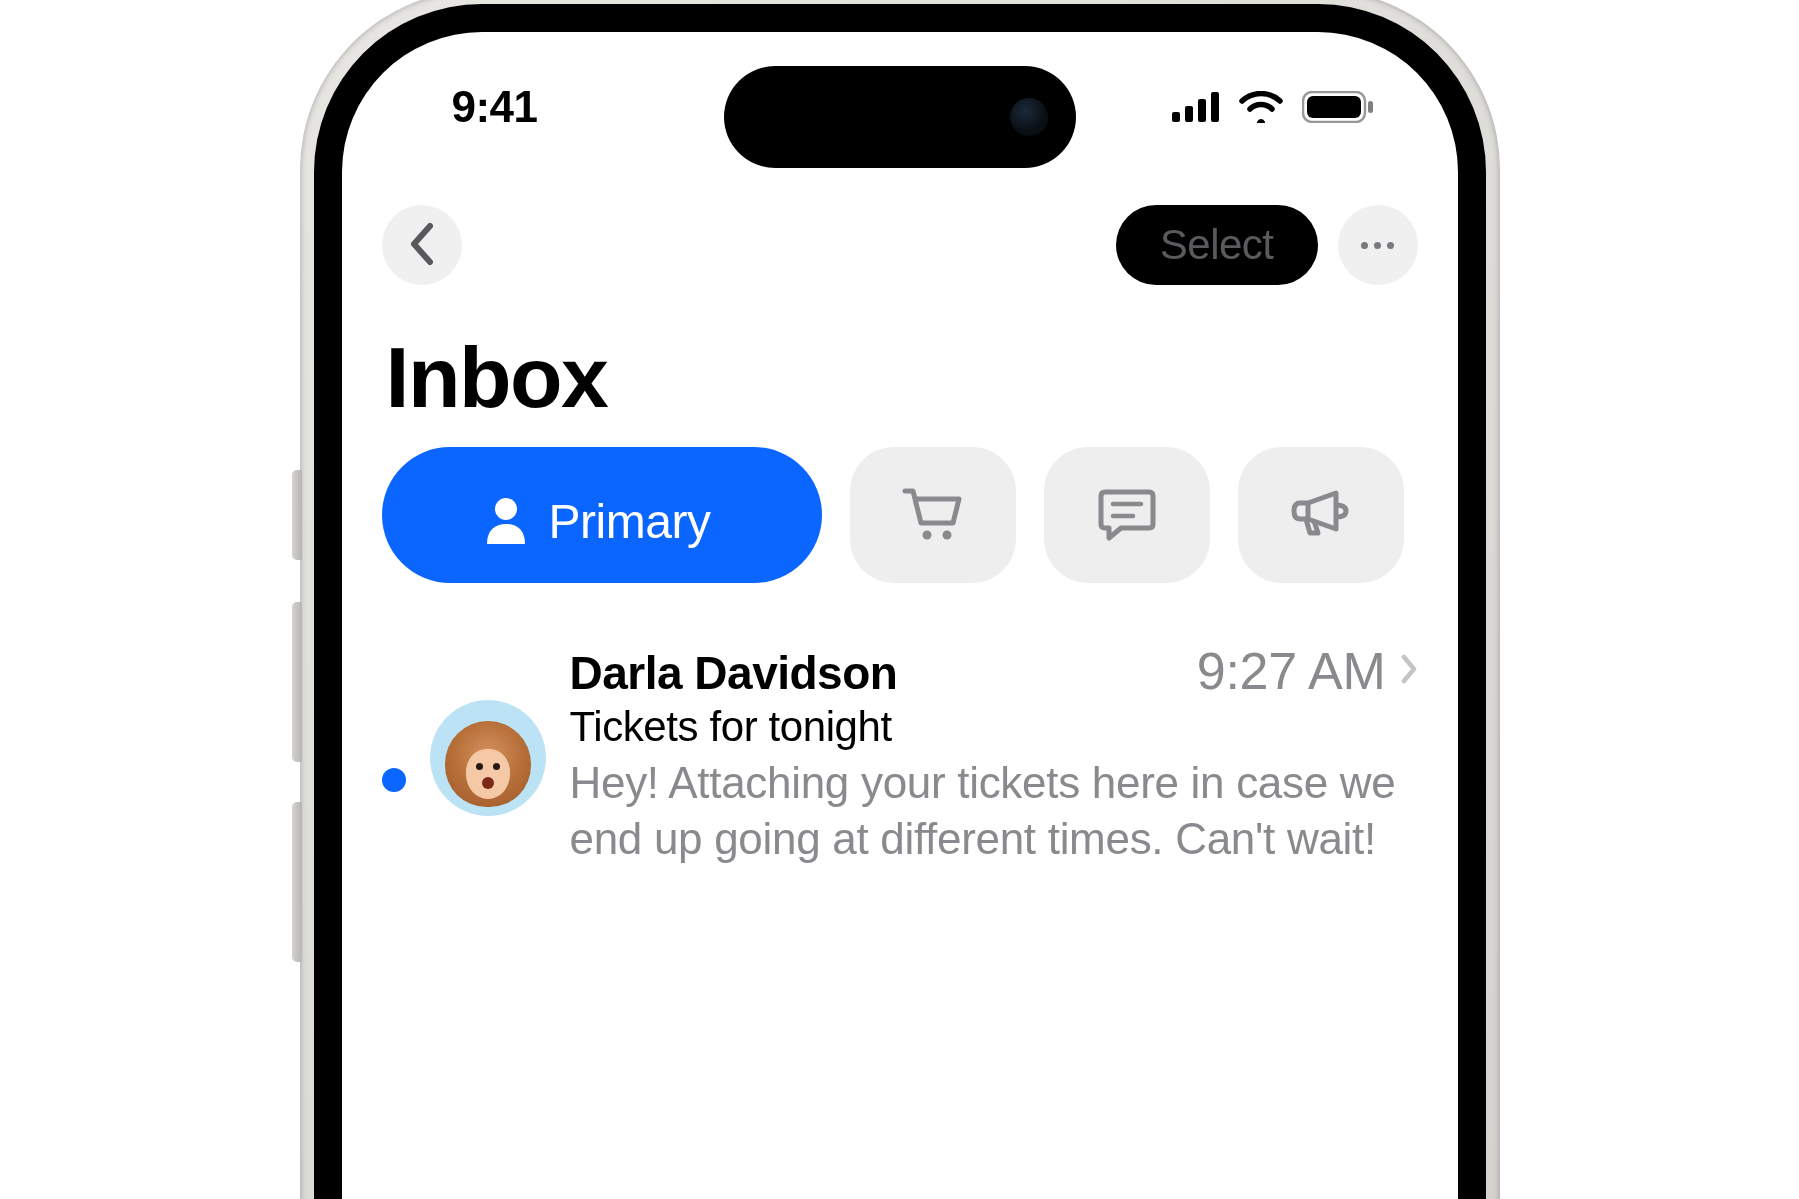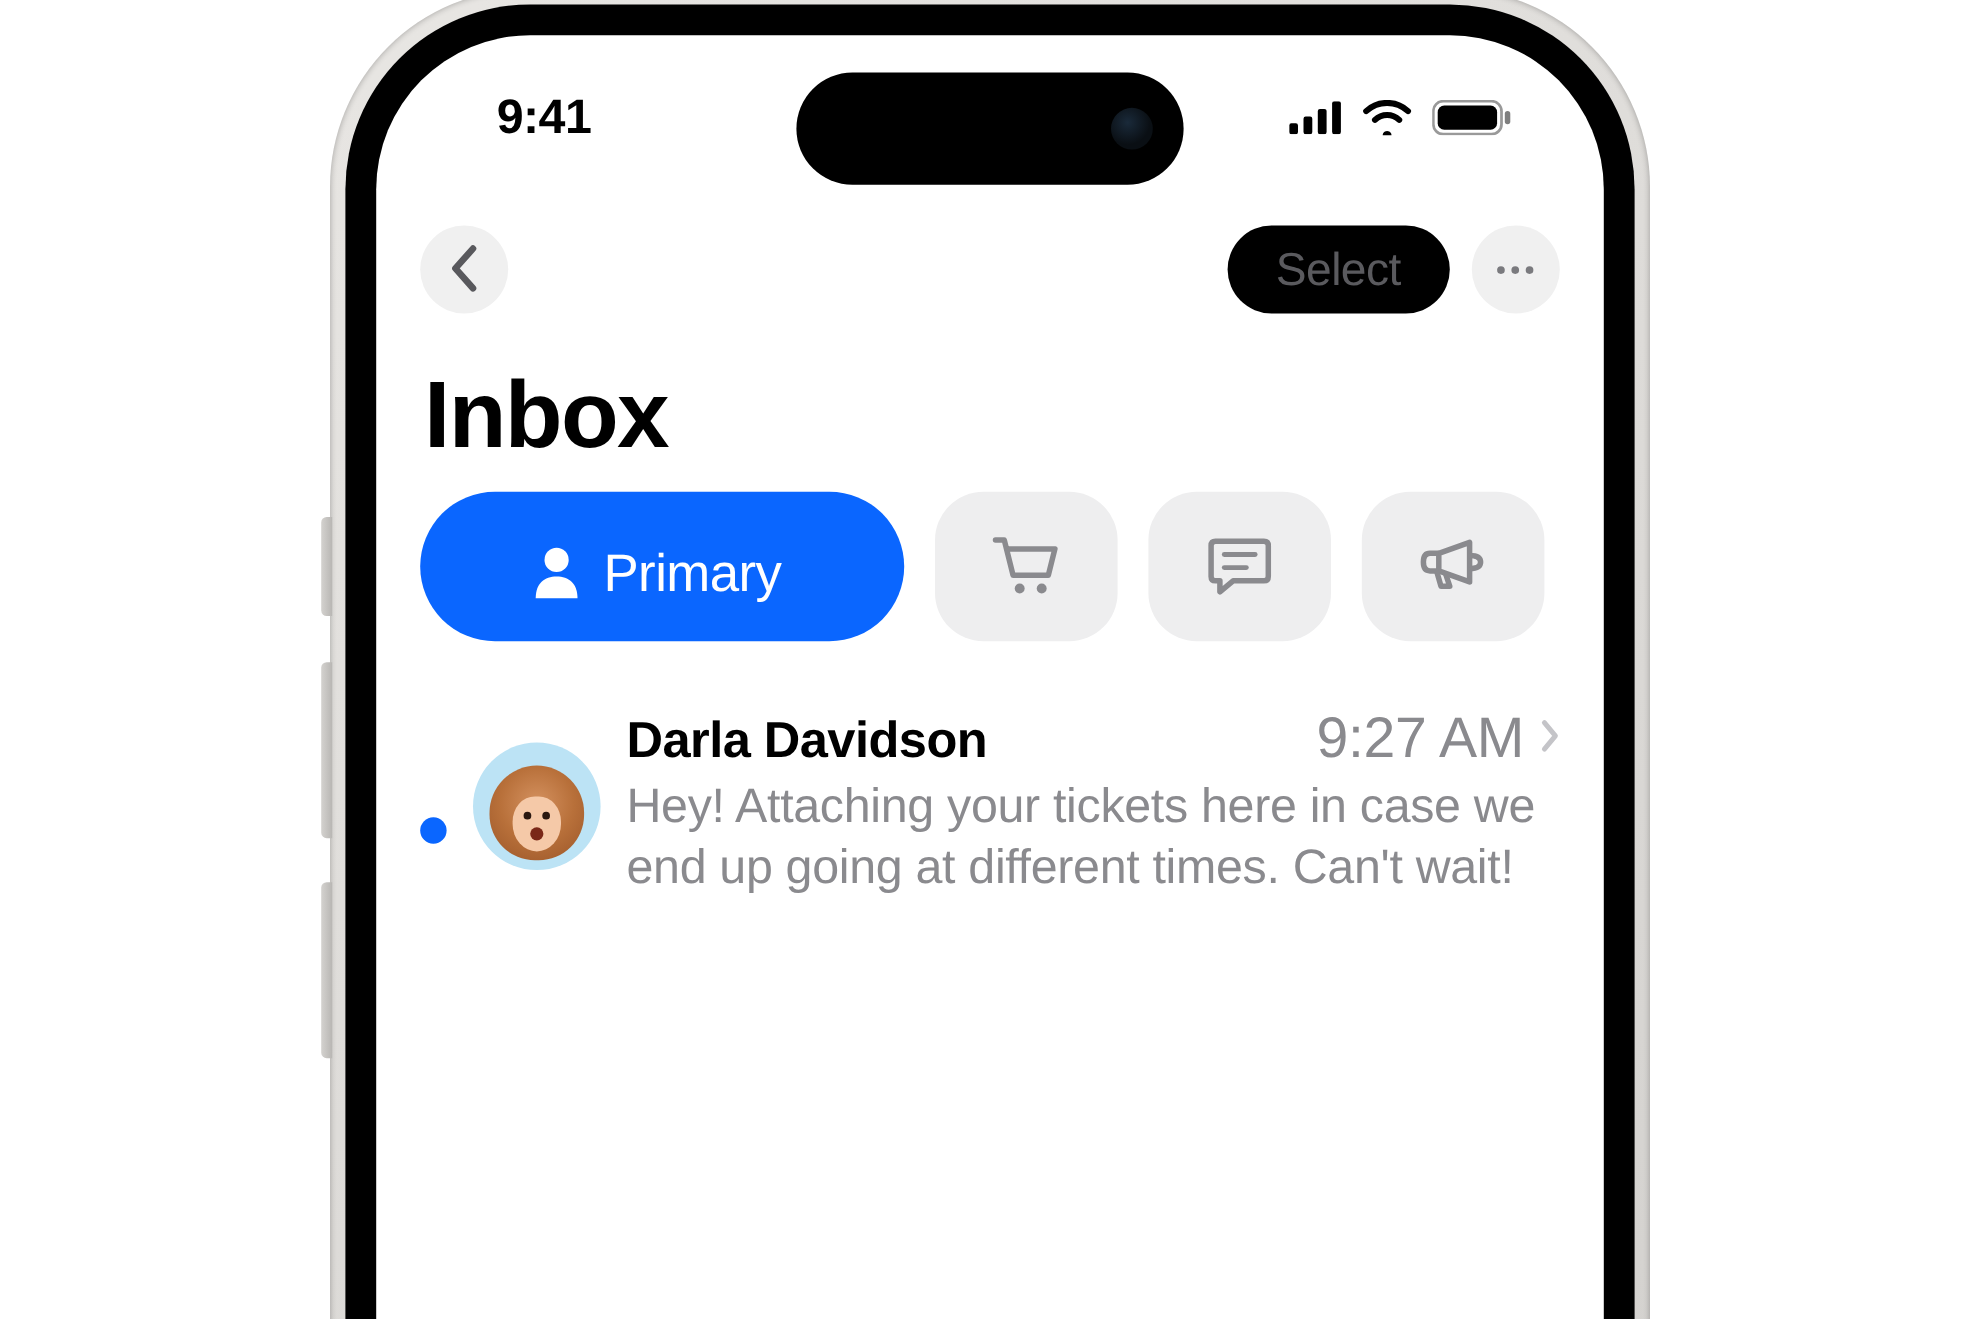--- a/index.html
+++ b/index.html
@@ -454,20 +454,21 @@
                 <div class="sender-name">Darla Davidson</div>
                 <div class="email-meta">
                   <div class="email-time">9:27 AM</div>
                   <span>
                     <svg width="18" height="30" viewBox="0 0 18 30">
                       <path d="M4 3 L14 15 L4 27" stroke="#c4c4c8" stroke-width="4.5" fill="none" stroke-linecap="round" stroke-linejoin="round"></path>
                     </svg>
                   </span>
                 </div>
               </div>
+              <div class="email-subject">Tickets for tonight</div>
               <div class="email-preview">Hey! Attaching your tickets here in case we end up going at different times. Can't wait!</div>
             </div>
           </div>
         </div>
 
       </div>
     </div>
   </div>
 </div>
 

